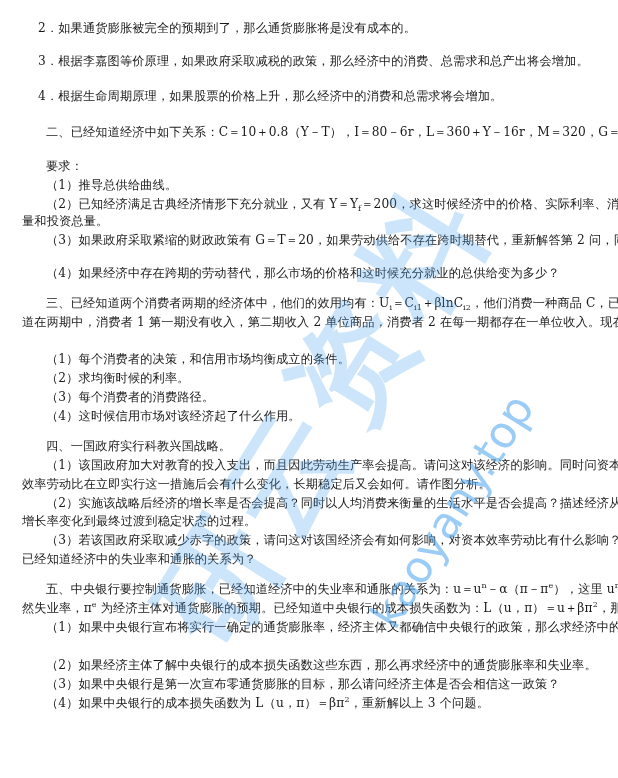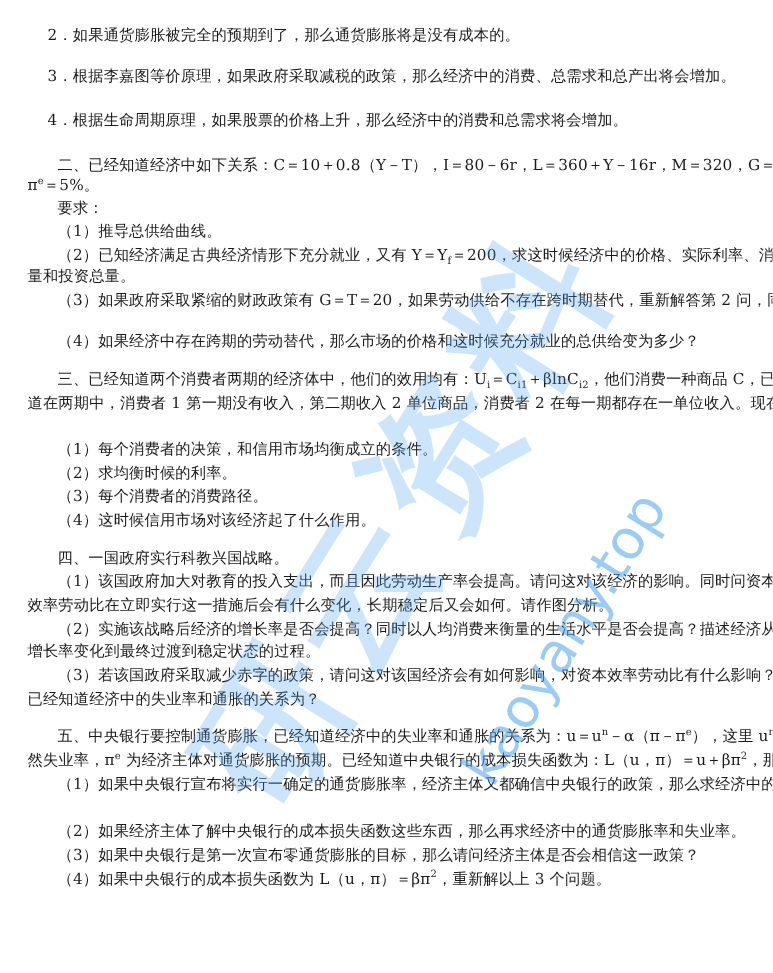--- a/index.html
+++ b/index.html
@@ -21,21 +21,20 @@
 </head>
 <body>
 
 <div class="page">
 
   <div class="line ind0" style="top:20px">2．如果通货膨胀被完全的预期到了，那么通货膨胀将是没有成本的。</div>
   <div class="line ind0" style="top:53px">3．根据李嘉图等价原理，如果政府采取减税的政策，那么经济中的消费、总需求和总产出将会增加。</div>
   <div class="line ind0" style="top:88px">4．根据生命周期原理，如果股票的价格上升，那么经济中的消费和总需求将会增加。</div>
 
   <div class="line ind1" style="top:124px">二、已经知道经济中如下关系：C＝10＋0.8（Y－T），I＝80－6r，L＝360＋Y－16r，M＝320，G＝T＝50，</div>
-  <div class="line" style="top:140px"><span>π</span><sup>e</sup><span>＝5%。</span></div>
   <div class="line ind1" style="top:158px">要求：</div>
   <div class="line ind1" style="top:177px">（1）推导总供给曲线。</div>
   <div class="line ind1" style="top:196px"><span>（2）已知经济满足古典经济情形下充分就业，又有 Y＝Y</span><sub>f</sub><span>＝200，求这时候经济中的价格、实际利率、消费</span></div>
   <div class="line" style="top:213px">量和投资总量。</div>
   <div class="line ind1" style="top:232px">（3）如果政府采取紧缩的财政政策有 G＝T＝20，如果劳动供给不存在跨时期替代，重新解答第 2 问，同时</div>
   <div class="line ind1" style="top:265px">（4）如果经济中存在跨期的劳动替代，那么市场的价格和这时候充分就业的总供给变为多少？</div>
 
   <div class="line ind1" style="top:295px"><span>三、已经知道两个消费者两期的经济体中，他们的效用均有：U</span><sub>i</sub><span>＝C</span><sub>i1</sub><span>＋βlnC</span><sub>i2</sub><span>，他们消费一种商品 C，已知</span></div>
   <div class="line" style="top:314px">道在两期中，消费者 1 第一期没有收入，第二期收入 2 单位商品，消费者 2 在每一期都存在一单位收入。现在已</div>
   <div class="line ind1" style="top:351px">（1）每个消费者的决策，和信用市场均衡成立的条件。</div>

